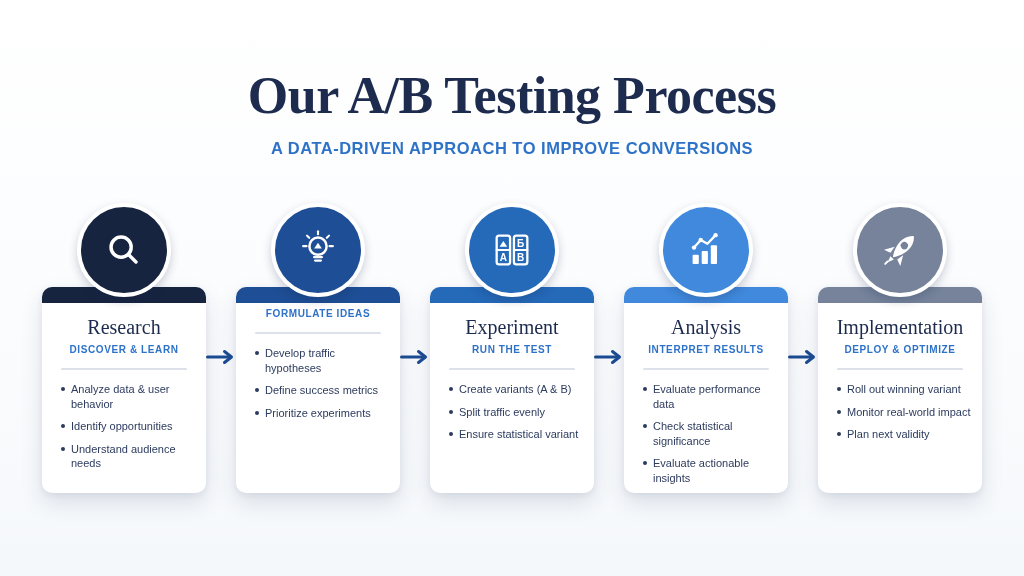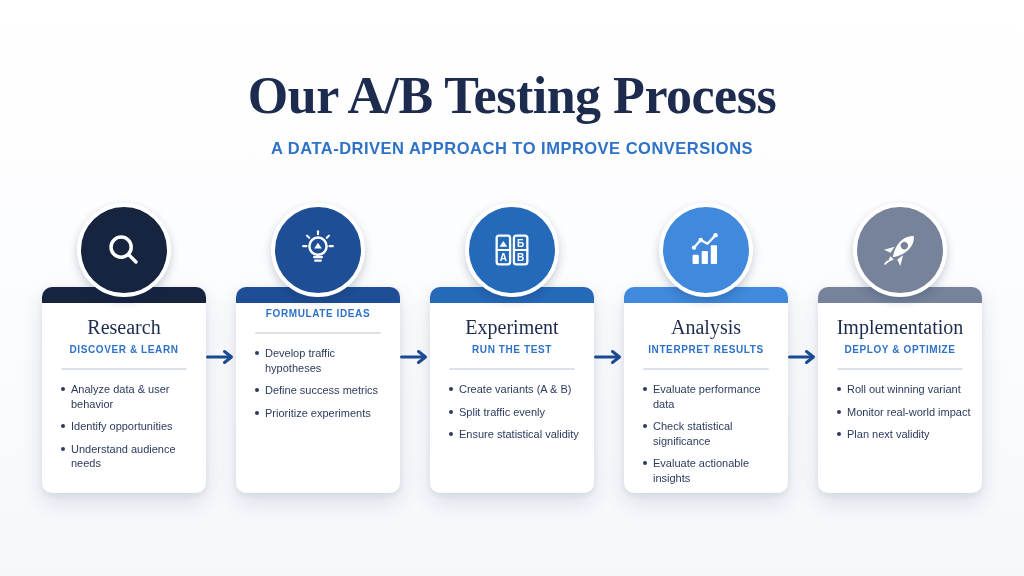--- a/index.html
+++ b/index.html
@@ -181,21 +181,21 @@
         </svg>
       </div>
       <div class="card">
         <div class="card-bar" style="background-color: rgb(37, 105, 185);"></div>
         <h2 class="card-title">Experiment</h2>
         <div class="card-tag">RUN THE TEST</div>
         <div class="divider"></div>
         <ul class="bullets">
           <li>Create variants (A &amp; B)</li>
           <li>Split traffic evenly</li>
-          <li>Ensure statistical validity</li>
+          <li>Ensure statistical variant</li>
         </ul>
       </div>
     </div>
 
     <div class="arrow">
       <svg width="30" height="16" viewBox="0 0 30 16">
         <path d="M1.5 8 H24" class="arrow-stroke" style="stroke: rgb(28, 76, 148);"></path>
         <path d="M18.5 2.5 L25.5 8 L18.5 13.5" class="arrow-stroke" style="stroke: rgb(28, 76, 148);"></path>
       </svg>
     </div>

